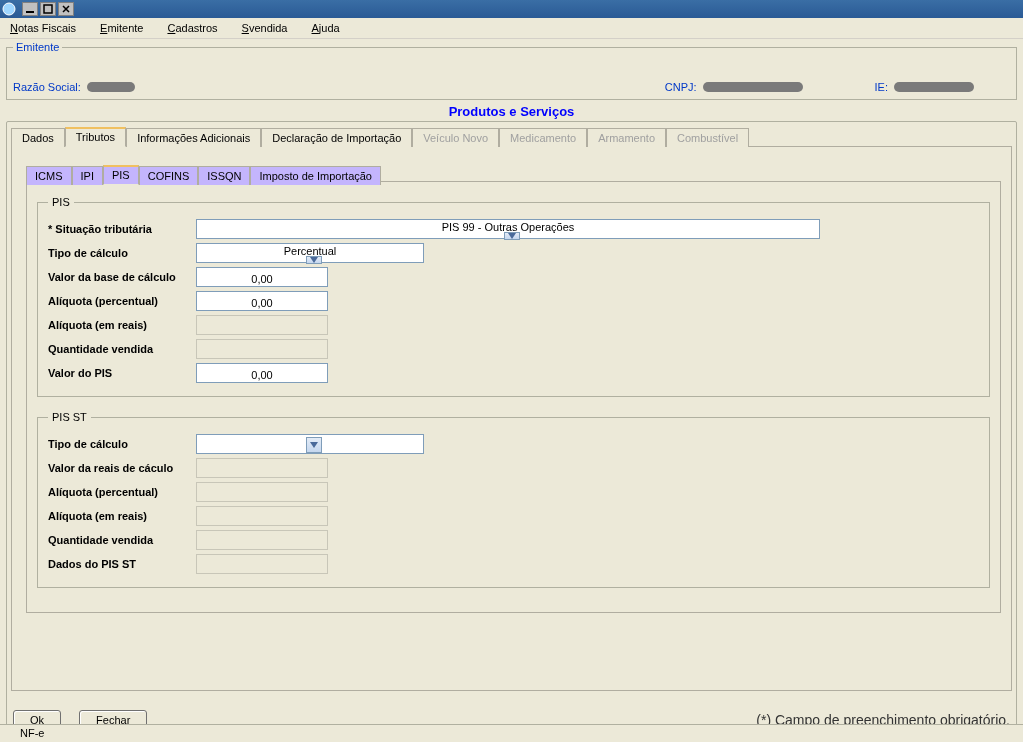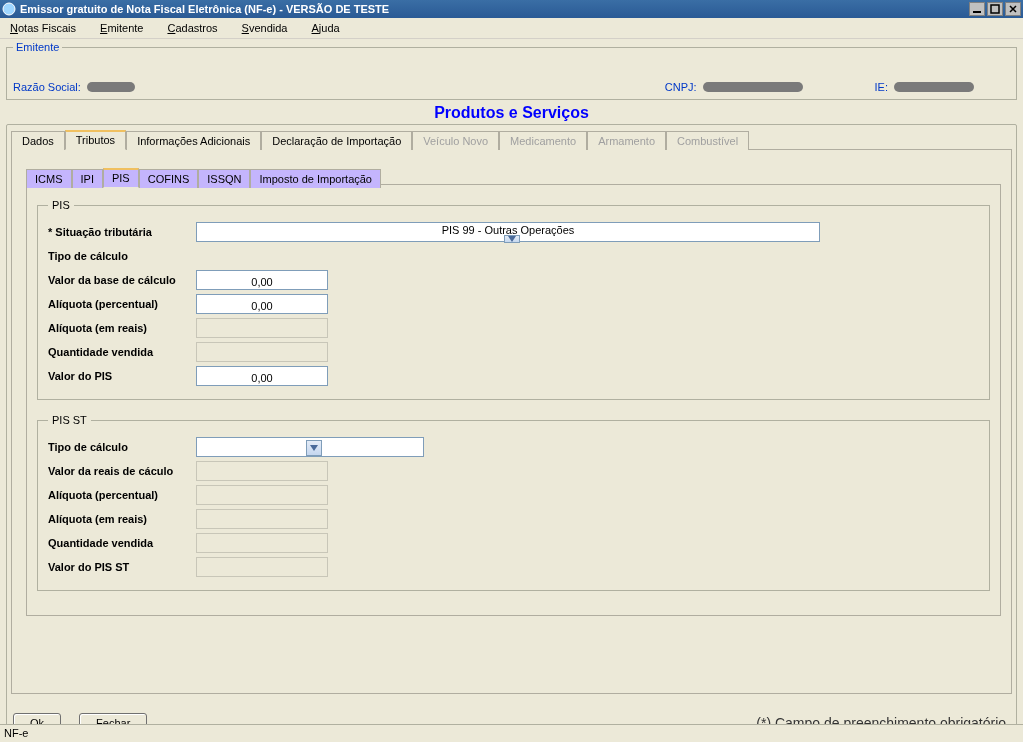--- a/index.html
+++ b/index.html
@@ -19,21 +19,21 @@
 
 
 .emitente-wrap { padding: 2px 6px 0 6px; }
 fieldset.emitente { border: 1px solid #b0b0a0; padding: 2px 6px 6px 6px; }
 fieldset.emitente legend { color: #0038c8; padding: 0 3px; }
 .emitente-row { display: flex; align-items: center; gap: 6px; padding-top: 2px; margin-top: 24px;}
 .emitente-row .lbl { color: #0038c8; }
 .redact { display:inline-block; height: 10px; background:#7a7a7a; border-radius:5px; }
 
 
-.section-title { text-align: center; color: #0000ff; font-weight: bold; font-size: 16px; padding: 4px 0 2px 0; }
+.section-title { text-align: center; color: #0000ff; font-weight: bold; font-size: 13px; padding: 4px 0 2px 0; }
 
 
 .panel { margin: 0 6px 0 6px; border: 1px solid #b0b0a0; border-radius: 2px; background: #ece9d8; padding: 4px 4px 4px 4px; height: 616px; position: relative;}
 
 
 .tabs-row { display: flex; align-items: flex-end; border-bottom: 1px solid #b0ada0; margin-bottom: 0; }
 .tab { background: #ece9d8; border: 1px solid #b0ada0; border-bottom: none; padding: 3px 10px; margin-right: 0; position: relative; top: 1px; cursor: default; }
 .tab.disabled { color: #a0a0a0; }
 .tab.active { background: #ece9d8; border-bottom: 1px solid #ece9d8; border-top: 2px solid #f0c060; z-index: 2; padding-top:2px;}
 .tab.active::before { content:""; position:absolute; left:0; right:0; top:-1px; }
@@ -59,32 +59,31 @@
 .dropbtn { width: 16px; height: 16px; border: 1px solid #7f9db9; background: linear-gradient(#e4ecf7,#c5d7ef); display:flex; align-items:center; justify-content:center; margin:-1px -3px -1px 4px;}
 .dropbtn svg { width:8px; height:6px; }
 
 
 .bottom-row { position:absolute; bottom:6px; left:6px; right:6px; display:flex; align-items:center; justify-content:space-between; }
 .btn { border:1px solid #707070; background:#ece9d8; padding:3px 16px; border-radius:3px; box-shadow: inset 1px 1px 0 #fff; cursor:default; }
 .btns { display:flex; gap:18px; }
 .note { font-size:14px; color:#333; }
 
 
-.statusbar { position:absolute; bottom:0; left:0; right:0; height:18px; border-top:1px solid #b0b0a0; background:#ece9d8; padding:2px 4px; }
+.statusbar { position:absolute; bottom:0; left:0; right:0; height:18px; border-top:1px solid #b0b0a0; background:#ece9d8; padding:2px 20px; }
 </style>
 </head>
 <body>
 
 <div class="titlebar">
   <span class="icon">
     <svg viewBox="0 0 14 14">
         <circle cx="7" cy="7" r="6" fill="#9fd6ff" stroke="#fff"></circle>
       </svg>
   </span>
-  <span class="title">Emissor gratuito de Nota Fiscal Eletrônica (NF-e) - VERSÃO DE TESTE</span>
   <div class="winbtn">
       <svg viewBox="0 0 10 10">
         <rect x="1" y="7" width="8" height="2" fill="#000"></rect>
       </svg>
     </div>
   <div class="winbtn">
       <svg viewBox="0 0 10 10">
         <rect x="1" y="1" width="8" height="8" fill="none" stroke="#000" stroke-width="1.5"></rect>
       </svg>
     </div>
@@ -158,20 +157,28 @@
             <div class="dropbtn">
                 <svg viewBox="0 0 8 6">
                   <path d="M0 0 L8 0 L4 6 Z" fill="#4a6a9a"></path>
                 </svg>
               </div>
           </div>
         </div>
 
         <div class="form-row">
           <div class="flabel">Tipo de cálculo</div>
+          <div class="input drop" style="width:228px">
+            <span>Percentual</span>
+            <div class="dropbtn">
+                <svg viewBox="0 0 8 6">
+                  <path d="M0 0 L8 0 L4 6 Z" fill="#4a6a9a"></path>
+                </svg>
+              </div>
+          </div>
         </div>
 
         <div class="form-row">
           <div class="flabel">Valor da base de cálculo</div>
           <div class="input num">
               <span>0,00</span>
             </div>
         </div>
 
         <div class="form-row">
@@ -240,21 +247,21 @@
         </div>
 
         <div class="form-row">
           <div class="flabel">Quantidade vendida</div>
           <div class="input num disabled">
               <span></span>
             </div>
         </div>
 
         <div class="form-row">
-          <div class="flabel">Valor do PIS ST</div>
+          <div class="flabel">Dados do PIS ST</div>
           <div class="input num disabled">
               <span></span>
             </div>
         </div>
       </fieldset>
 
     </div>
   </div>
 
   <div class="bottom-row">

